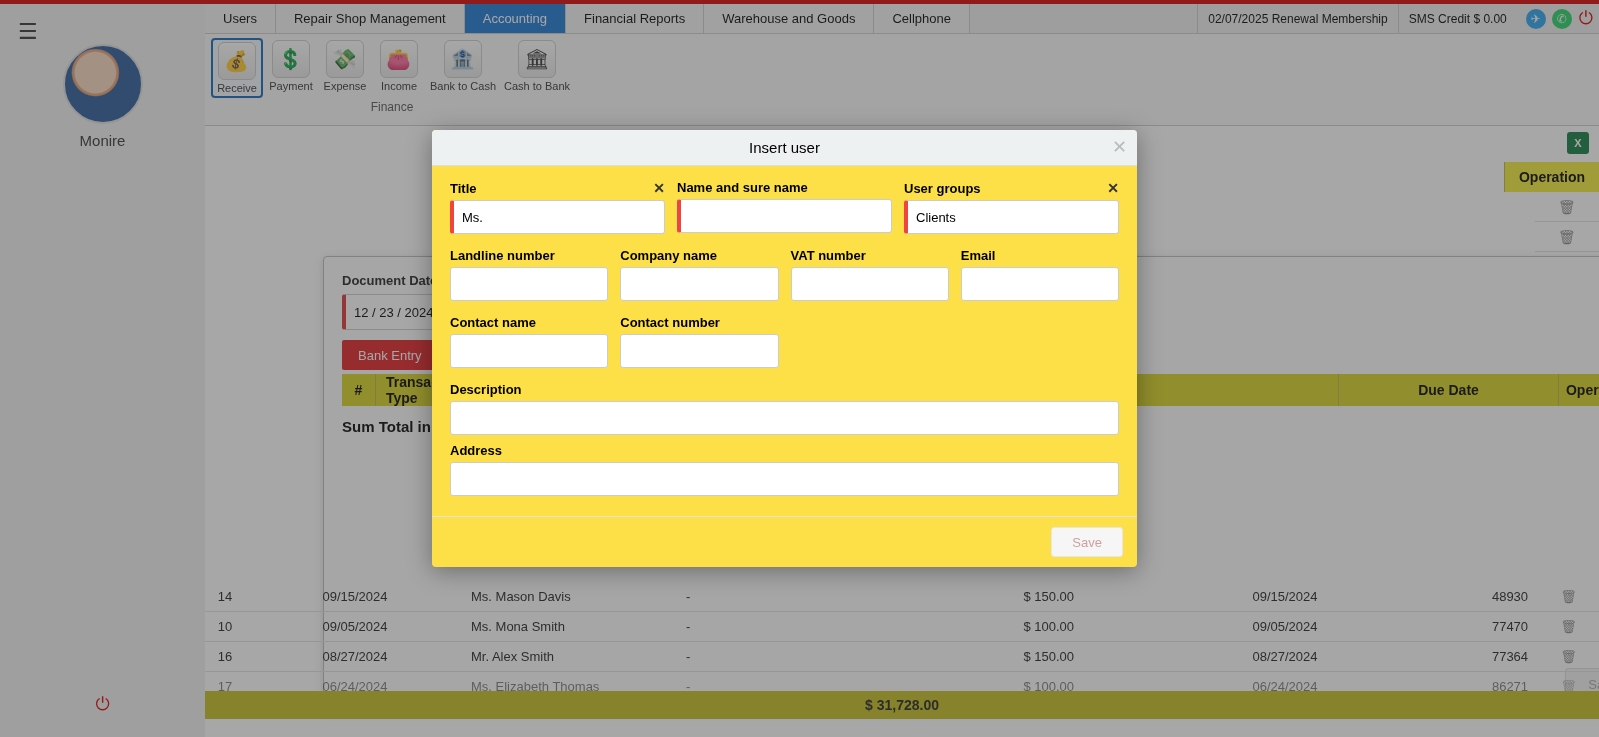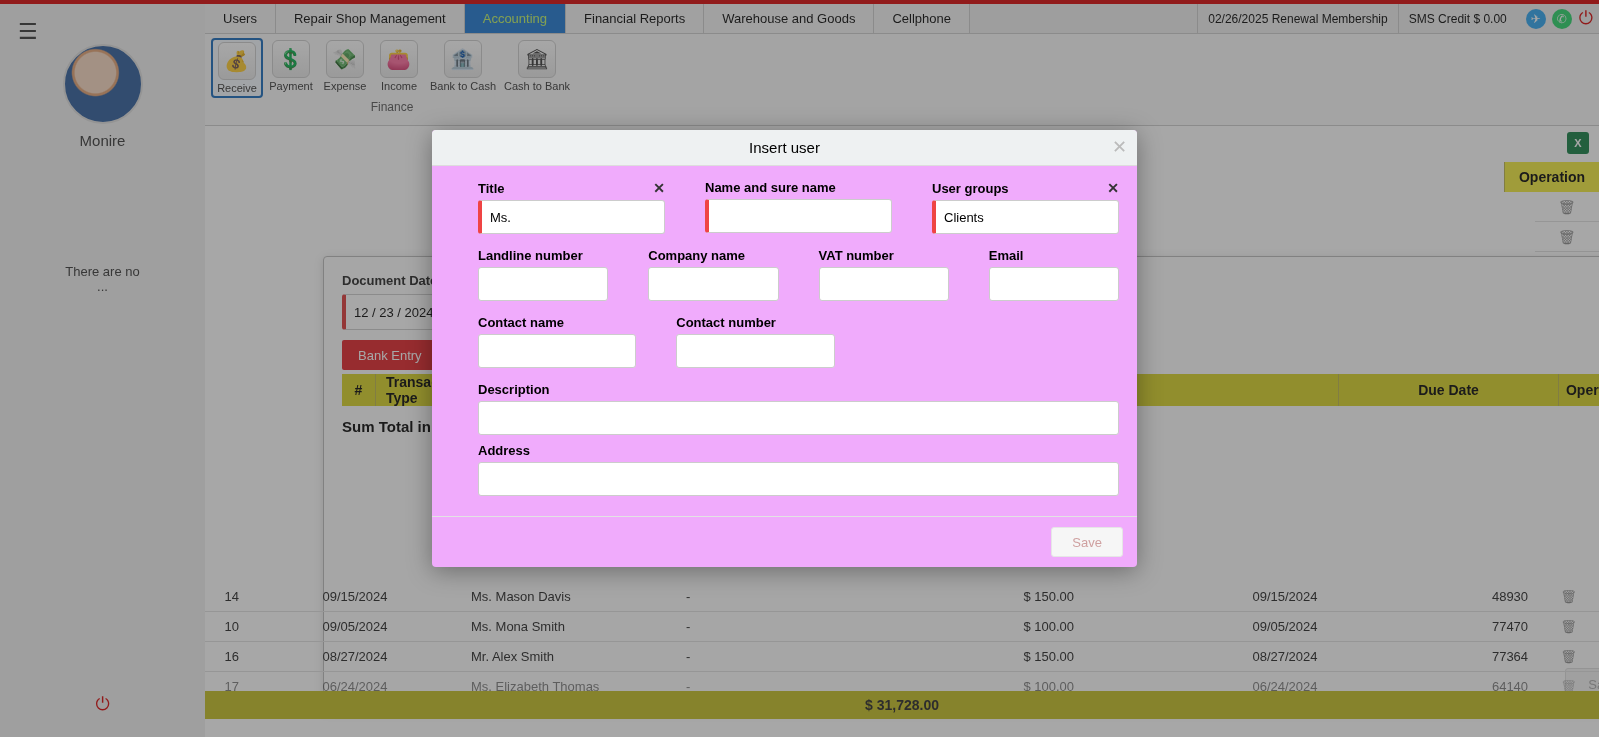--- a/index.html
+++ b/index.html
@@ -13,21 +13,21 @@
   .burger { position:absolute; top:15px; left:18px; font-size:22px; color:#333; cursor:pointer; }
   .avatar { width:80px; height:80px; border-radius:50%; background: radial-gradient(circle at 40% 35%, #f8d8c0 0 30%, #e3a070 32% 34%, #2a5a9a 36% 100%); margin-top:30px; border:2px solid #ddd; }
   .username { margin-top:8px; font-size:15px; color:#333; }
   .side-text { font-size:13px; color:#333; margin-top:115px; text-align:center; width:100%; }
   .power-bottom { position:absolute; bottom:22px; font-size:18px; color:#d80000; }
 
   .content-col { flex:1; display:flex; flex-direction:column; position:relative; }
   
   .menu-bar { height:30px; background:#eee; border-bottom:1px solid #ccc; display:flex; align-items:stretch; }
   .menu-item { padding:0 18px; font-size:13px; display:flex; align-items:center; border-right:1px solid #ccc; cursor:pointer; background:#f5f5f5; }
-  .menu-item.active { background:#1976d2; color:#bef264; }
+  .menu-item.active { background:#1976d2; color:#ffffff; }
   .menu-spacer { flex:1; }
   .menu-info { padding:0 10px; font-size:12px; display:flex; align-items:center; border-left:1px solid #ccc; white-space:nowrap; }
   .circ-icon { width:20px; height:20px; border-radius:50%; margin:0 3px; display:inline-flex; align-items:center; justify-content:center; color:#fff; font-size:12px; }
   .ci-blue { background:#29a3ef; }
   .ci-green { background:#25d366; }
   .ci-red { color:#d80000; font-size:18px; margin-left:4px; }
 
   .ribbon { height:92px; background:#fafafa; border-bottom:1px solid #ccc; display:flex; padding:4px 6px 0 6px; position:relative; }
   .ribbon-group { display:flex; flex-direction:column; align-items:center; }
   .ribbon-icons { display:flex; gap:2px; }
@@ -42,21 +42,21 @@
   
   .ops-hdr { position:absolute; right:0; top:36px; height:30px; background:#f3ec3a; display:flex; align-items:center; justify-content:center; font-size:14px; font-weight:bold; width:95px; border-left:1px solid #bbb34a; }
   
   .bg-del-col { position:absolute; right:0; top:66px; width:64px; }
   .bg-del-row { height:30px; border-bottom:1px solid #e0e0e0; display:flex; align-items:center; justify-content:center; color:#888; font-size:14px; }
 
   
   .vis-rows { position:absolute; left:0; right:0; top:456px; }
   .vis-row { height:30px; display:flex; align-items:center; border-bottom:1px solid #e0e0e0; font-size:13px; color:#222; }
   .vis-row > div { padding:0 6px; }
-  .vc-num { width:40px; text-align:right; }
+  .vc-num { width:40px; text-align:center; }
   .vc-date { width:220px; text-align:center; }
   .vc-name { width:215px; }
   .vc-dash { width:270px; }
   .vc-amt { width:130px; text-align:right; }
   .vc-gap { width:140px; }
   .vc-date2 { width:130px; text-align:center; }
   .vc-gap2 { width:130px; }
   .vc-code { width:60px; text-align:center; }
   .vc-del { flex:1; display:flex; justify-content:flex-end; padding-right:22px !important; color:#888; }
 
@@ -74,61 +74,57 @@
   .red-btn { background:#e21f26; color:#fff; border:none; height:30px; padding:0 16px; font-size:13px; border-radius:2px; cursor:pointer; }
   .yellowhdr { display:flex; background:#d8d122; height:32px; align-items:center; margin-top:4px; }
   .yh-cell { padding:0 10px; font-size:14px; font-weight:bold; border-right:1px solid #bbb34a; display:flex; align-items:center; height:100%; }
   .sum-text { font-size:15px; font-weight:bold; margin-top:12px; }
   .panel-save { position:absolute; right:16px; bottom:10px; background:#f2f2f2; border:1px solid #ddd; color:#aaa; height:32px; padding:0 22px; border-radius:3px; font-size:13px; }
 
   
   .dim { position:absolute; inset:0; background:rgba(60,60,60,.45); }
 
   
-  .modal { position:absolute; left:432px; top:130px; width:705px; background:#f0abfc; border-radius:4px; box-shadow:0 4px 24px rgba(0,0,0,.35); z-index:50; }
+  .modal { position:absolute; left:432px; top:130px; width:705px; background:#fde047; border-radius:4px; box-shadow:0 4px 24px rgba(0,0,0,.35); z-index:50; }
   .modal-hdr { height:36px; background:#eef1f2; border-radius:4px 4px 0 0; display:flex; align-items:center; justify-content:center; font-size:15px; position:relative; border-bottom:1px solid #ddd; }
   .modal-x { position:absolute; right:10px; top:6px; color:#bbb; font-size:18px; cursor:pointer; }
   .modal-body { padding:14px 18px 6px 18px; }
   .mgrid { display:flex; gap:12px; margin-bottom:14px; }
-  .mcol { flex:1; position:relative;margin-left:28px; }
+  .mcol { flex:1; position:relative; }
   .mlabel { font-size:13px; font-weight:bold; margin-bottom:4px; display:flex; justify-content:space-between; align-items:center; }
   .mlabel .mini-x { font-size:14px; color:#333; cursor:pointer; }
   .minput { width:100%; height:34px; border:1px solid #ccc; border-radius:3px; padding:0 8px; font-size:13px; }
   .req { border-left:4px solid #ef4444; }
   .full { width:100%; }
   .modal-ftr { border-top:1px solid #e3e3e3; padding:10px 14px; display:flex; justify-content:flex-end; }
   .modal-save { background:#f6f6f6; border:1px solid #e6e6e6; color:#cfa0a0; height:30px; padding:0 20px; border-radius:3px; font-size:13px; cursor:pointer; }
 
 </style>
 </head>
 <body>
 
 <div class="topbar-red"></div>
 <div class="main-wrap">
   <div class="side-col">
     <div class="burger">☰</div>
     <div class="avatar"></div>
     <div class="username">Monire</div>
-    <div class="side-text">
-      <div>There are no</div>
-      <div>...</div>
-    </div>
     <div class="power-bottom">⏻</div>
   </div>
 
   <div class="content-col">
     <div class="menu-bar">
       <div class="menu-item">Users</div>
       <div class="menu-item">Repair Shop Management</div>
       <div class="menu-item active">Accounting</div>
       <div class="menu-item">Financial Reports</div>
       <div class="menu-item">Warehouse and Goods</div>
       <div class="menu-item">Cellphone</div>
       <div class="menu-spacer"></div>
-      <div class="menu-info">02/26/2025 Renewal Membership</div>
+      <div class="menu-info">02/07/2025 Renewal Membership</div>
       <div class="menu-info">SMS Credit $ 0.00</div>
       <div class="menu-info" style="border:none;padding:0 6px;">
         <span class="circ-icon ci-blue">✈</span>
         <span class="circ-icon ci-green">✆</span>
         <span class="ci-red">⏻</span>
       </div>
     </div>
 
     <div class="ribbon">
       <div class="ribbon-group">
@@ -253,21 +249,21 @@
         </div>
         <div class="vis-row" style="opacity:.6">
           <div class="vc-num">17</div>
           <div class="vc-date">06/24/2024</div>
           <div class="vc-name">Ms. Elizabeth Thomas</div>
           <div class="vc-dash">-</div>
           <div class="vc-amt">$ 100.00</div>
           <div class="vc-gap"></div>
           <div class="vc-date2">06/24/2024</div>
           <div class="vc-gap2"></div>
-          <div class="vc-code">64140</div>
+          <div class="vc-code">86271</div>
           <div class="vc-del">🗑</div>
         </div>
       </div>
 
       <div class="total-bar">$ 31,728.00</div>
     </div>
   </div>
 </div>
 
 <div class="dim"></div>

